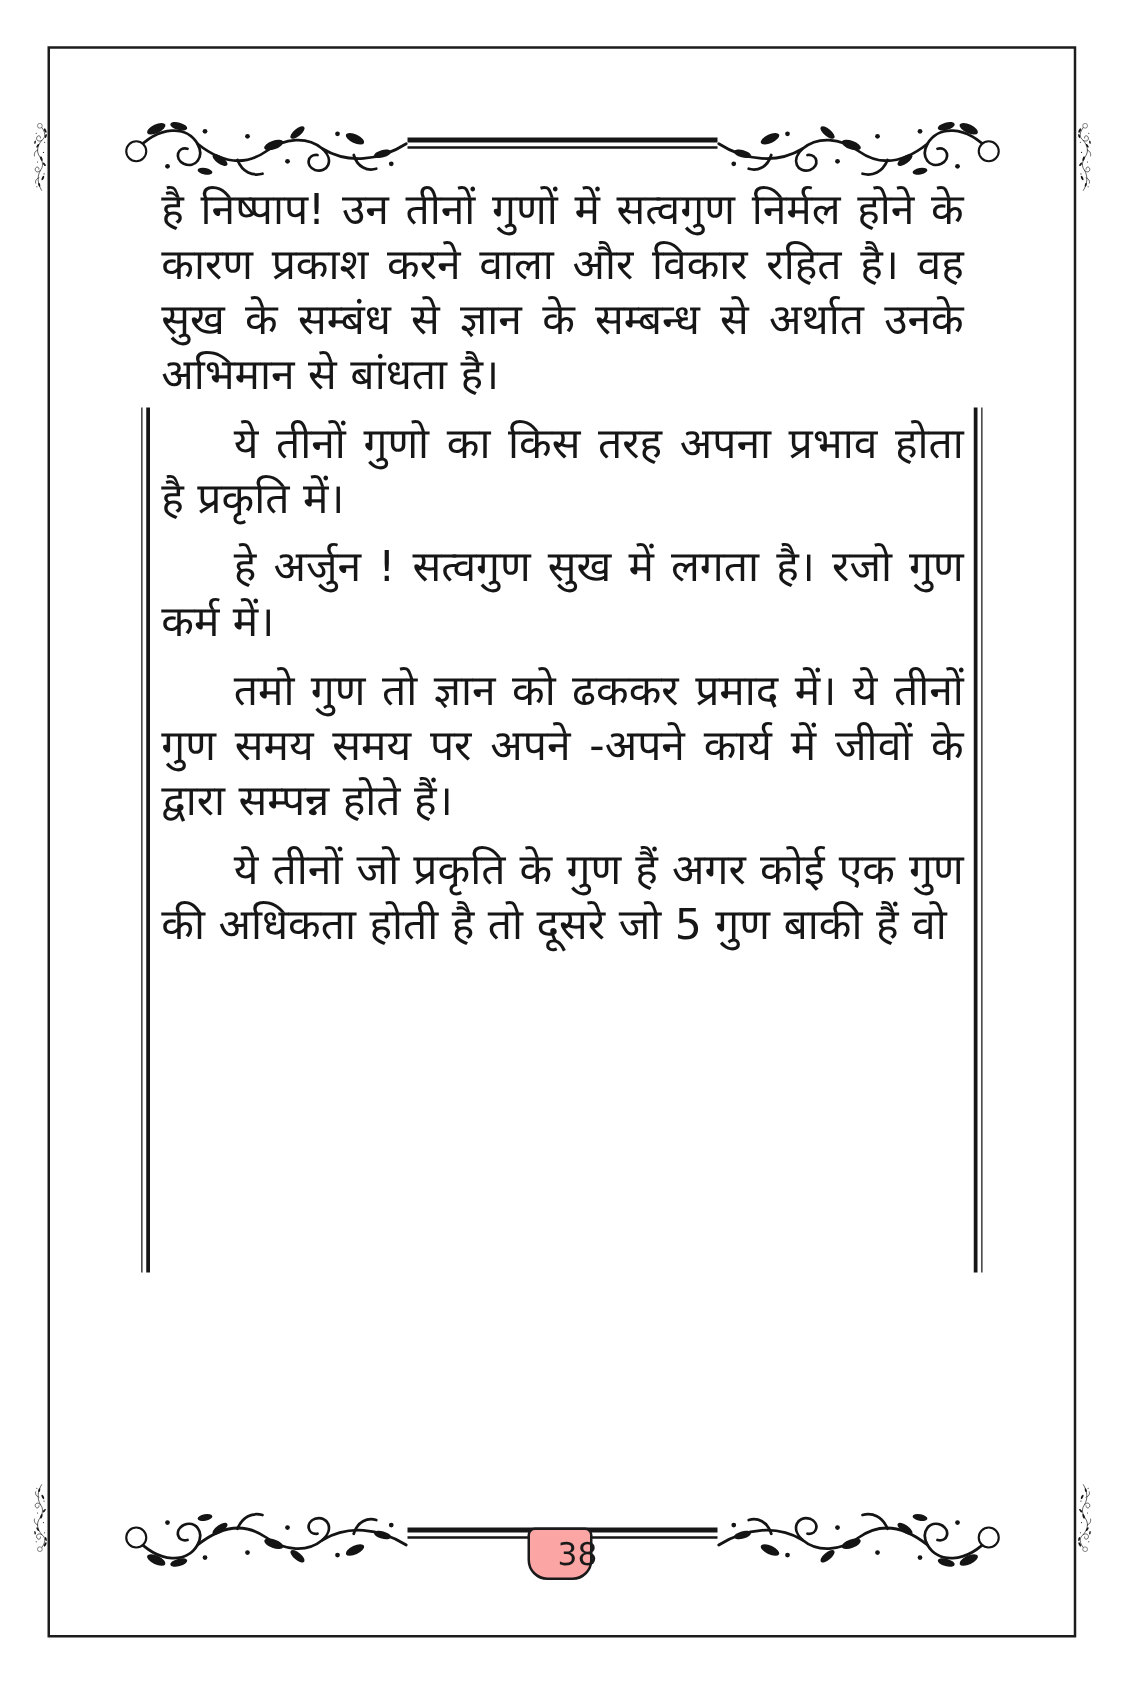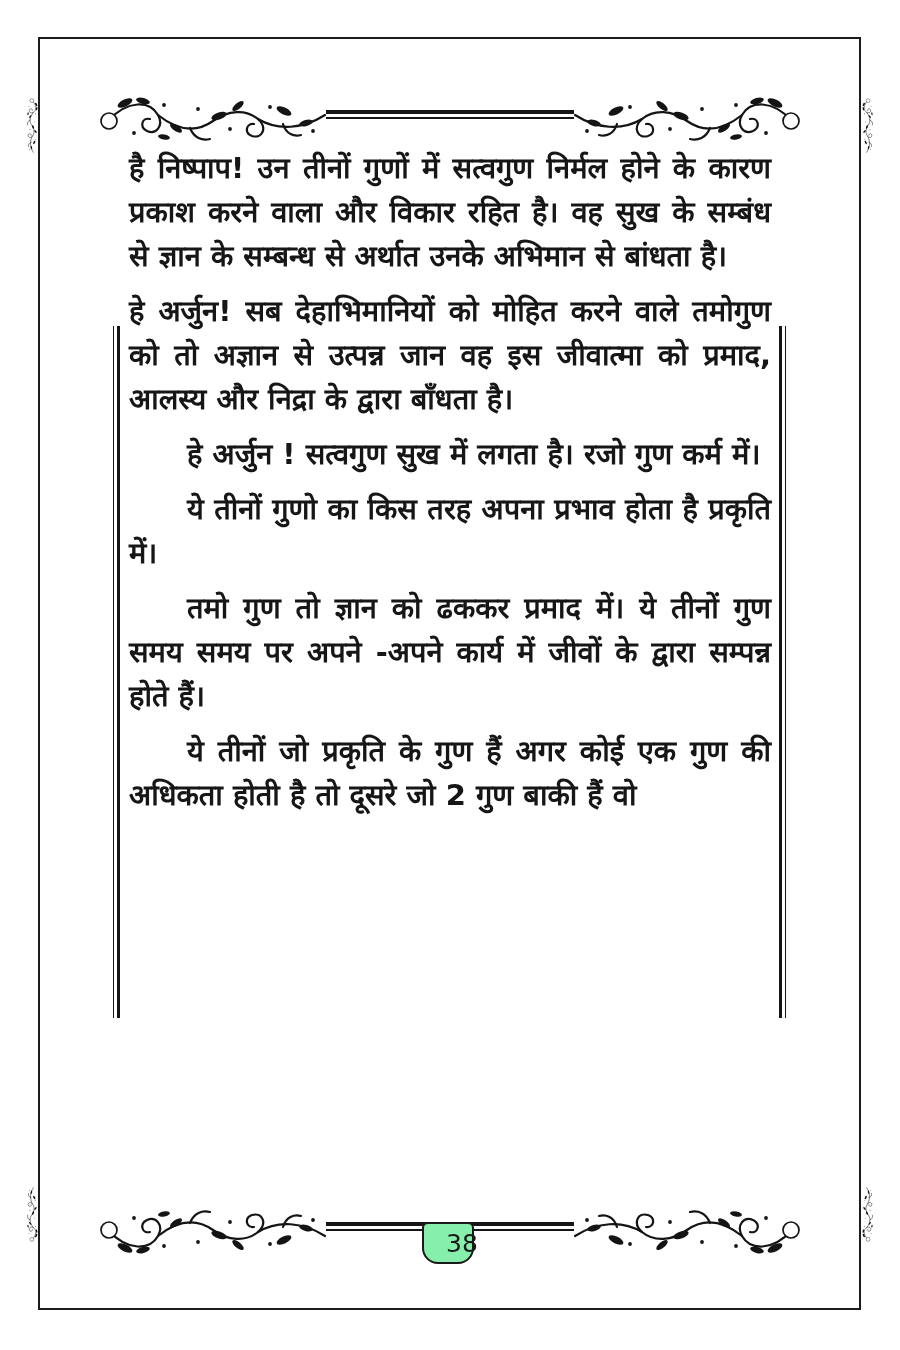--- a/index.html
+++ b/index.html
@@ -37,29 +37,29 @@
   #orn-bottom-left{left:98px;top:1203px;}
   #orn-bottom-right{left:572px;top:1203px;}
   #orn-left-top{left:92px;top:98px;}
   #orn-left-bottom{left:92px;top:1012px;}
   #orn-right-top{left:753px;top:98px;}
   #orn-right-bottom{left:753px;top:1012px;}
   
   .text-block{
     position:absolute;left:129px;top:146px;width:642px;
     color:#161616;
-    font-size:29px;line-height:44px;font-weight:bold;
+    font-size:34px;line-height:44px;font-weight:normal;
     text-align:justify;
   }
   .text-block p{margin:0 0 11px 0;}
   .text-block p.indent{text-indent:58px;}
   
   .page-badge{
     position:absolute;left:422px;top:1222px;width:52px;height:42px;
-    background:#86efac;border:2px solid #1a1a1a;
+    background:#fca5a5;border:2px solid #1a1a1a;
     border-radius:6px 6px 16px 16px;
     box-sizing:border-box;
     display:flex;align-items:center;justify-content:center;
     font-size:25px;color:#1a1a1a;z-index:5;
     font-weight:normal;
     padding-left:28px;
   }
   .defs-holder{position:absolute;width:0;height:0;overflow:hidden;}
 </style>
 </head>
@@ -127,24 +127,23 @@
   <svg class="orn v flipx" id="orn-right-top" viewBox="0 0 55 230">
       <use href="#arm" transform="translate(55,0) rotate(90)"></use>
     </svg>
   <svg class="orn v flipxy" id="orn-right-bottom" viewBox="0 0 55 230">
       <use href="#arm" transform="translate(55,0) rotate(90)"></use>
     </svg>
 
   <div class="text-block">
 
   <p class="para">है निष्पाप!  उन तीनों गुणों में सत्वगुण निर्मल होने के कारण प्रकाश करने वाला और विकार रहित है। वह सुख के सम्बंध से ज्ञान के सम्बन्ध से अर्थात उनके अभिमान से बांधता है।</p>
-      <p class="para">हे अर्जुन! सब देहाभिमानियों को मोहित करने वाले तमोगुण को तो अज्ञान से उत्पन्न जान वह इस जीवात्मा को प्रमाद, आलस्य और निद्रा के द्वारा बाँधता है।</p>
+      <p class="para indent">ये तीनों गुणो का किस तरह अपना प्रभाव होता है प्रकृति में।</p>
       <p class="para indent">हे अर्जुन ! सत्वगुण सुख में लगता है। रजो गुण कर्म में।</p>
-      <p class="para indent">ये तीनों गुणो का किस तरह अपना प्रभाव होता है प्रकृति में।</p>
       <p class="para indent">तमो गुण तो ज्ञान को ढककर प्रमाद में। ये तीनों गुण समय समय पर अपने -अपने कार्य में जीवों के द्वारा सम्पन्न होते हैं।</p>
-      <p class="para indent">ये तीनों जो प्रकृति के गुण हैं अगर कोई एक गुण की अधिकता होती है तो दूसरे जो 2 गुण बाकी हैं वो</p>
+      <p class="para indent">ये तीनों जो प्रकृति के गुण हैं अगर कोई एक गुण की अधिकता होती है तो दूसरे जो 5 गुण बाकी हैं वो</p>
     </div>
 
   <div class="page-badge">
     <span>38</span>
   </div>
 
 </div>
 
 </body></html>

